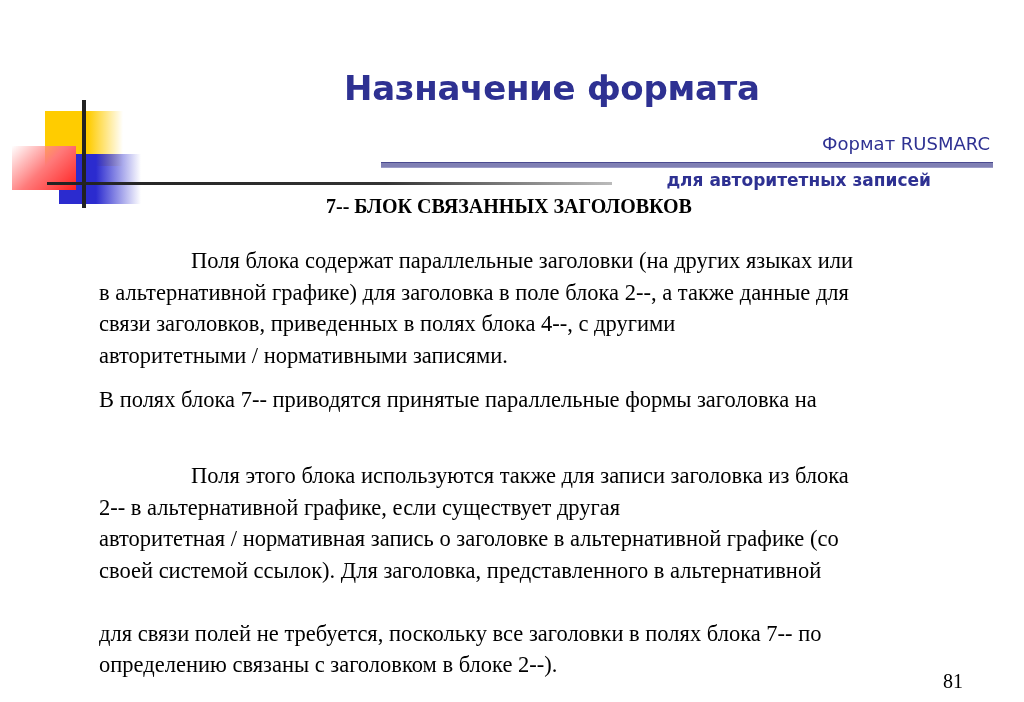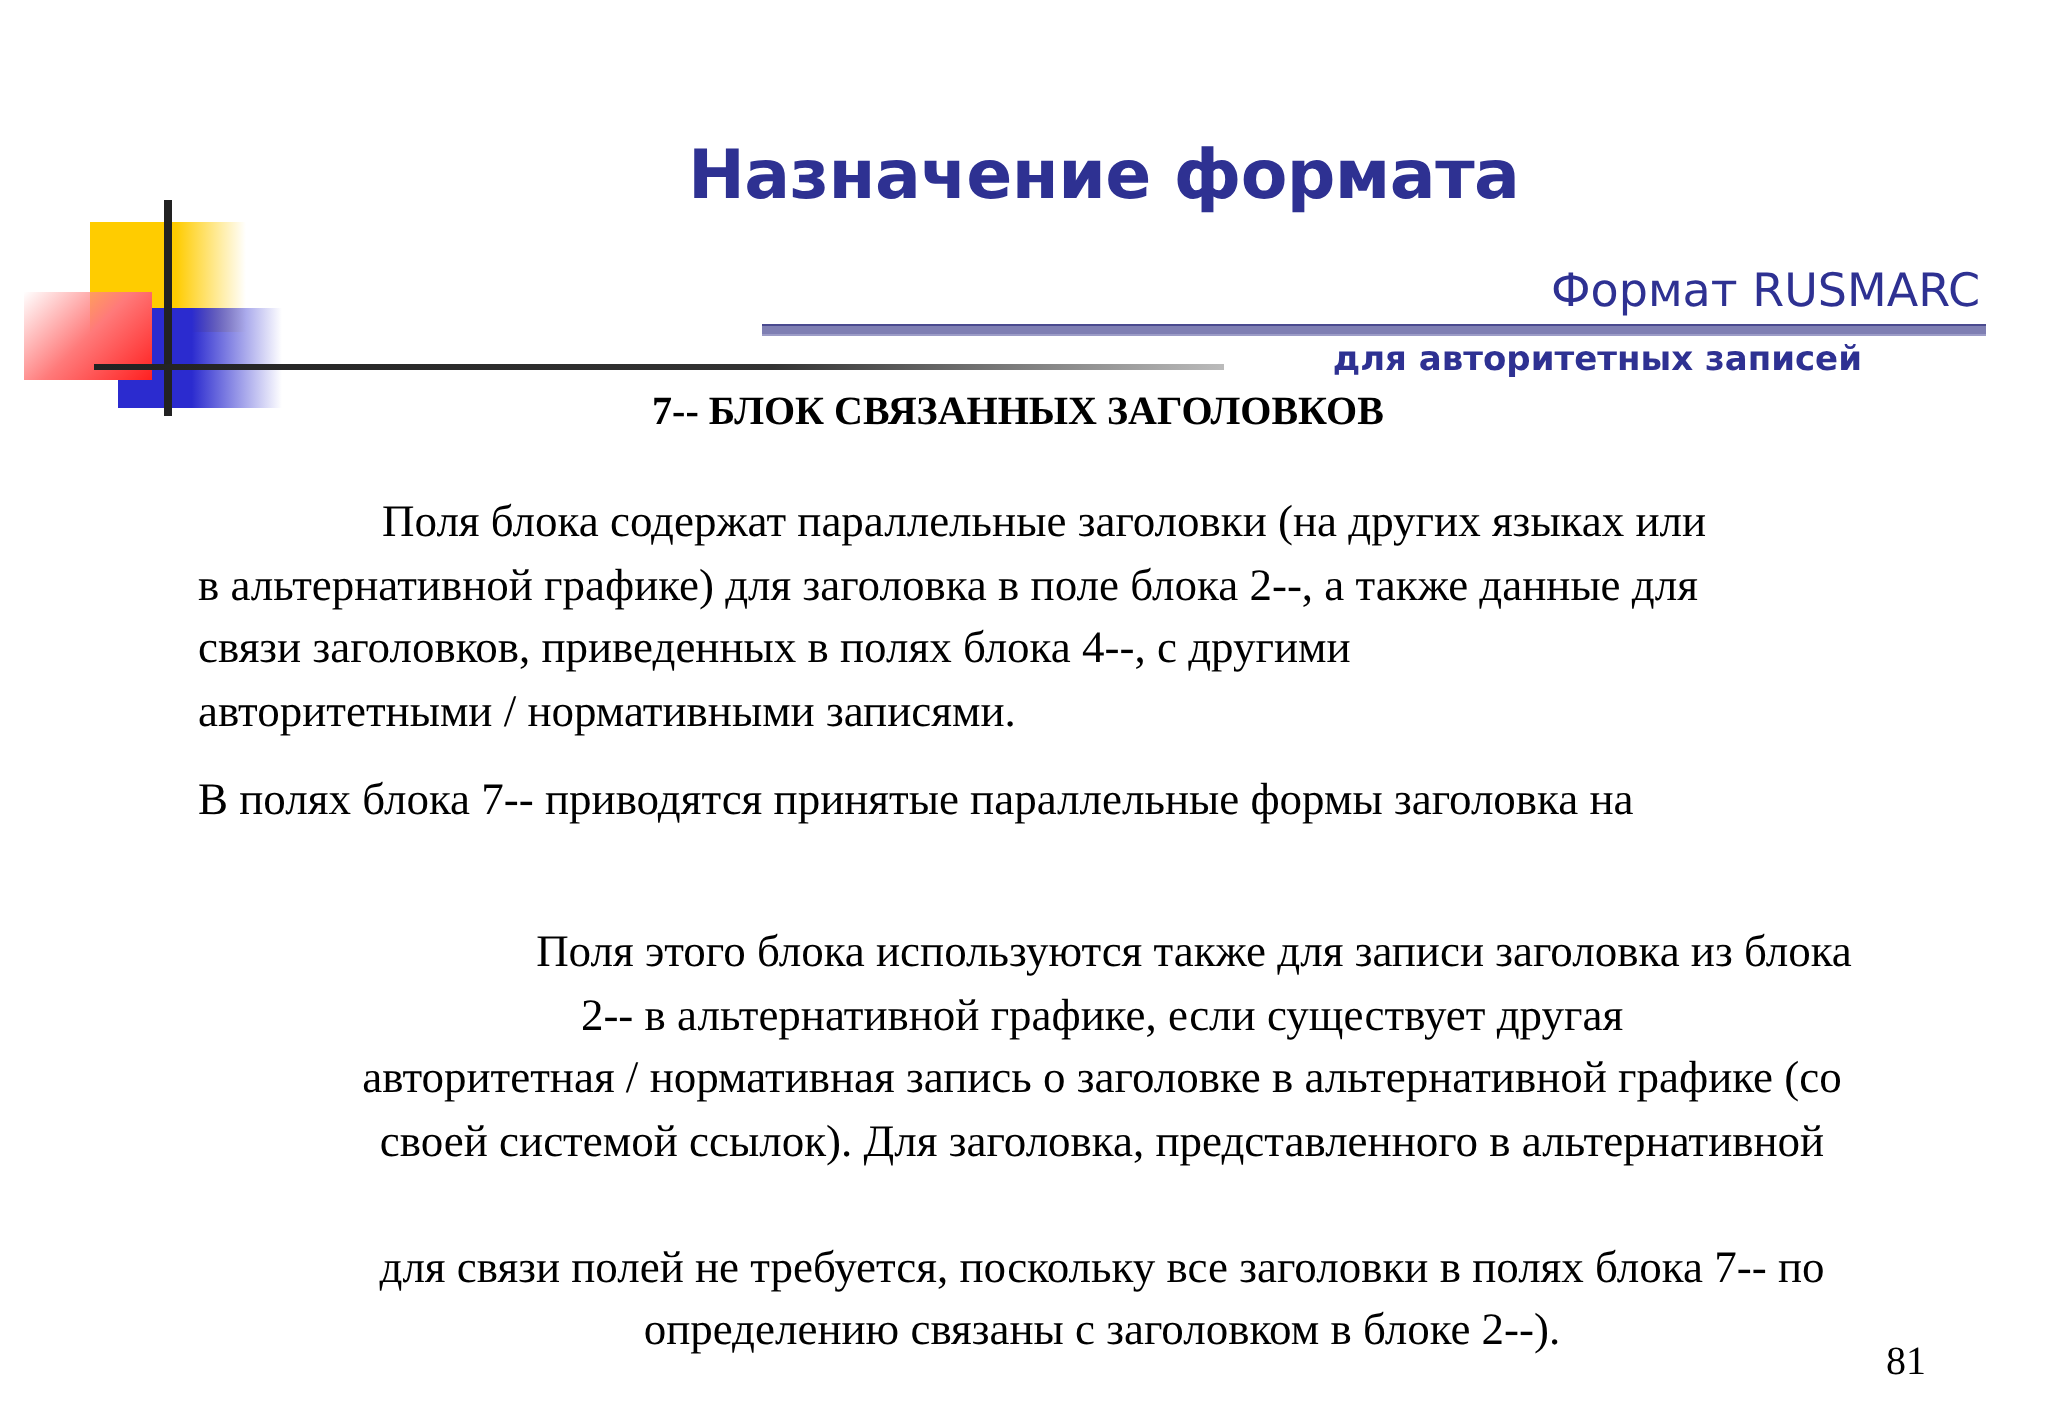--- a/index.html
+++ b/index.html
@@ -10,33 +10,33 @@
     .sq-blue { left: 59px; top: 154px; width: 82px; height: 50px;
       background: linear-gradient(to right, #2b2bcf 0%, #2b2bcf 45%, rgba(43,43,207,0) 100%); }
     .sq-red { left: 12px; top: 146px; width: 64px; height: 44px;
       background: linear-gradient(135deg, rgba(255,255,255,0.2) 0%, #ff7a7a 50%, #ff2020 100%); }
     .vline { left: 82px; top: 100px; width: 4px; height: 108px; background: #222; }
     .hline { left: 47px; top: 182px; width: 565px; height: 3px;
       background: linear-gradient(to right, #222 0%, #333 60%, #bbb 100%); }
     .title { position: absolute; left: 344px; top: 68px; font-family: "DejaVu Sans", sans-serif;
       font-weight: bold; font-size: 34px; color: #2e3192; letter-spacing: -0.3px; }
     .subtitle { position: absolute; right: 34px; top: 133px; font-family: "DejaVu Sans", sans-serif;
-      font-size: 23px; color: #2e3192; }
+      font-size: 18px; color: #2e3192; }
     .rule { position: absolute; left: 381px; top: 162px; width: 612px; height: 4px;
       background: #7f7fb3; border-top: 1px solid #4a4a8f; border-bottom: 1px solid #9c9cc7; }
     .subtitle2 { position: absolute; right: 93px; top: 170px; font-family: "DejaVu Sans", sans-serif;
       font-weight: bold; font-size: 17px; color: #2e3192; }
     .block-heading { position: absolute; left: 0; width: 1024px; top: 195px; text-align: center;
       padding-left: 0; font-family: "Liberation Serif", serif; font-weight: bold; font-size: 20px; color: #000; }
     .block-heading span { position: relative; left: -3px; }
     .body { position: absolute; left: 86px; top: 232px; width: 930px;
       font-family: "Liberation Serif", serif; font-size: 22.5px; line-height: 31.5px; color: #000; }
     .body p { margin: 13px; }
     .indent { text-indent: 92px; }
-    .gap { margin-top: 8px !important; text-align: center; }
+    .gap { margin-top: 8px !important; }
     .page-num { position: absolute; left: 943px; top: 670px; font-family: "Liberation Serif", serif;
       font-size: 20px; color: #000; }
   </style>
 </head>
 <body>
 
 <div>
   <div class="deco sq-yellow"></div>
   <div class="deco sq-blue"></div>
   <div class="deco sq-red"></div>

